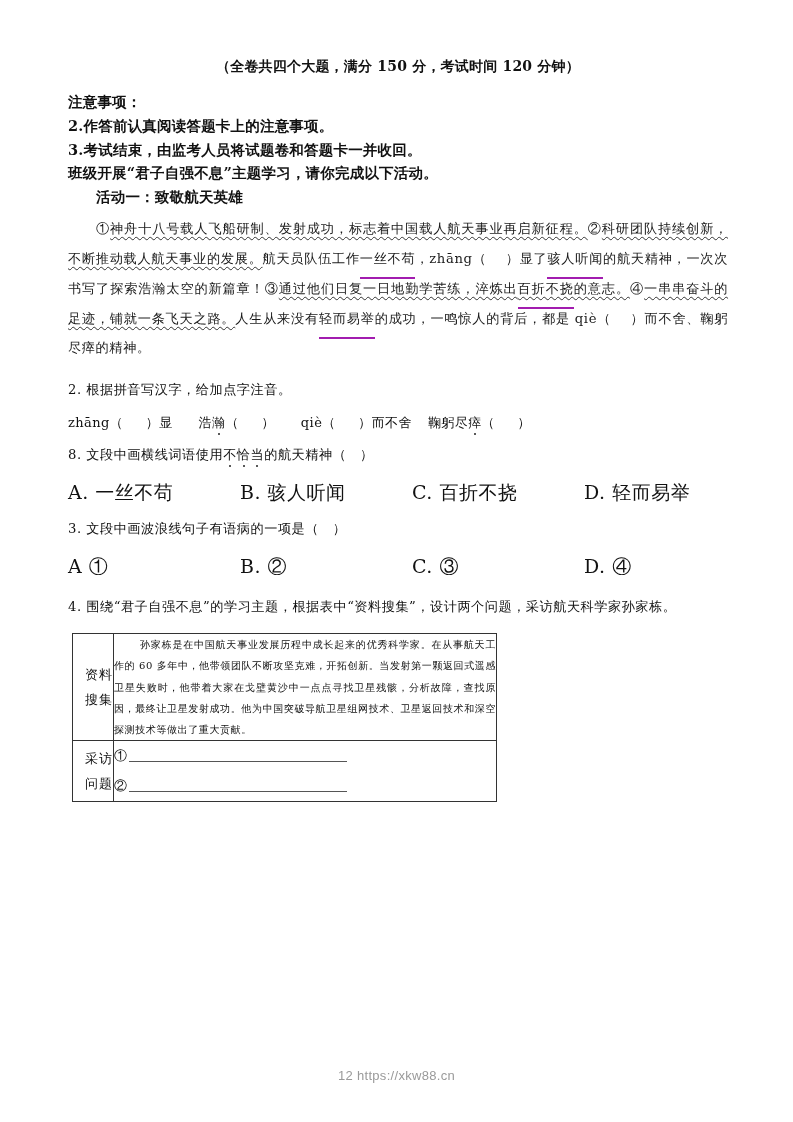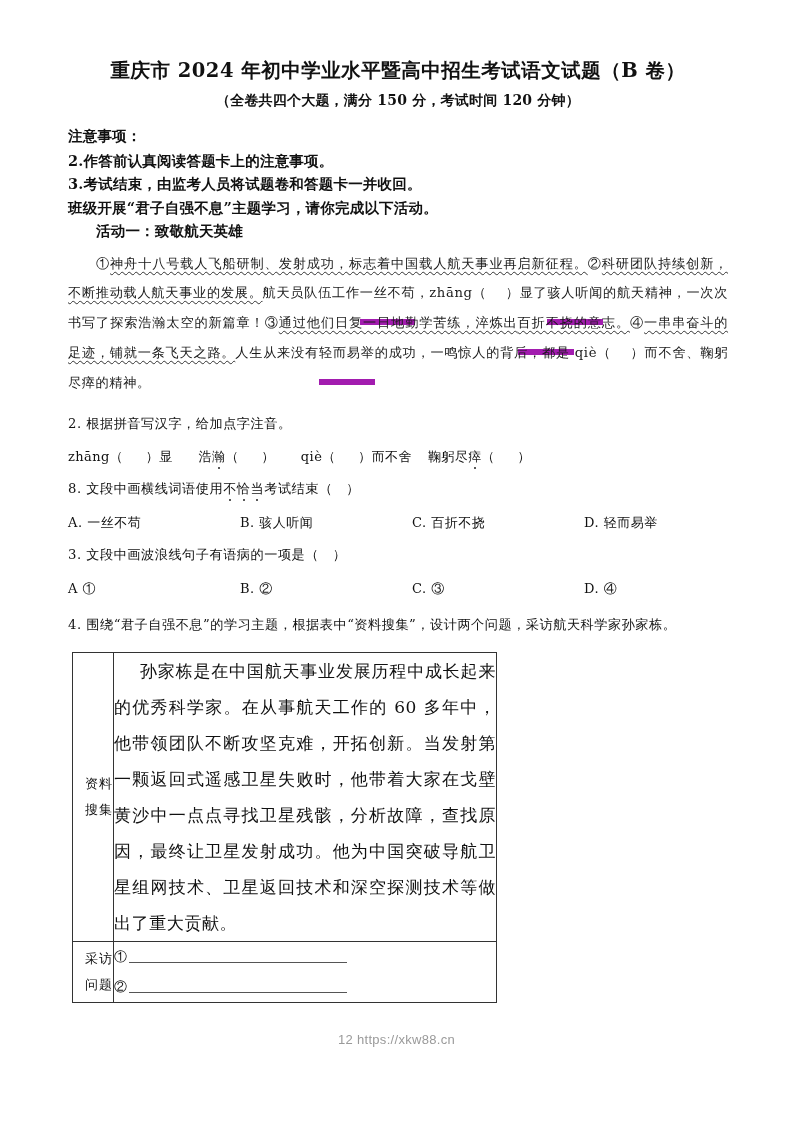--- a/index.html
+++ b/index.html
@@ -68,22 +68,22 @@
     font-family:"DejaVu Serif","Liberation Serif",serif;
     font-size:13.2px;
     line-height:2.25;
     text-align:justify;
     text-indent:28px;
     margin:6px 0 0 0;
     letter-spacing:0.6px;
     color:#1a1a1a;
   }
   .u-line{
-    border-bottom:6px solid #a21caf;
-    padding-bottom:19px;
+    border-bottom:2px solid #a21caf;
+    padding-bottom:11px;
   }
   .u-wave{
     text-decoration:underline;
     text-decoration-style:wavy;
     text-decoration-thickness:1px;
     text-underline-offset:3px;
     text-decoration-color:#333;
   }
   .dotchar{
     position:relative;
@@ -114,21 +114,21 @@
     font-size:13px;
     margin:12px 0 0 0;
     letter-spacing:0.4px;
     white-space:nowrap;
   }
   .pinyin-row .gap{display:inline-block;width:26px;}
   .pinyin-row .gap-s{display:inline-block;width:16px;}
   .paren-blank{display:inline-block;}
   .options{
     font-family:"DejaVu Serif","Liberation Serif",serif;
-    font-size:13px;
+    font-size:19px;
     margin:13px 0 0 0;
     display:flex;
     letter-spacing:0.5px;
   }
   .options .opt{width:172px;flex:0 0 172px;}
   .options .opt:last-child{width:auto;}
 
   
   table.info{
     border-collapse:collapse;
@@ -147,21 +147,21 @@
     text-align:right;
     font-family:"DejaVu Serif","Liberation Serif",serif;
     font-size:13px;
     line-height:1.95;
     letter-spacing:1px;
     padding:4px 2px;
   }
   td.body{
     padding:9px 12px 9px 12px;
     font-family:"DejaVu Serif","Liberation Serif",serif;
-    font-size:17px;
+    font-size:10px;
     line-height:2.12;
     text-align:justify;
     text-indent:26px;
     letter-spacing:0.6px;
   }
   td.qbody{
     padding:9px 12px 10px 12px;
     font-family:"DejaVu Serif","Liberation Serif",serif;
     font-size:13px;
     line-height:2.3;
@@ -173,51 +173,50 @@
     border-bottom:1px solid #555;
     height:0.95em;
     vertical-align:-2px;
     margin-left:1px;
   }
 
   
   .footer{
     position:absolute;
     left:0;
-    top:1032px;
+    top:1068px;
     width:793px;
     text-align:center;
     font-family:"Liberation Sans","DejaVu Sans",sans-serif;
     font-size:13px;
     color:#9a9a9a;
     letter-spacing:0.3px;
   }
 </style>
 </head>
 <body>
 
 <div class="page">
   <div class="inner">
 
-    <h1 class="doc-title">重庆市 2024 年初中学业水平暨高中招生考试语文试题（B 卷）</h1>
     <div class="doc-subtitle">（全卷共四个大题，满分 150 分，考试时间 120 分钟）</div>
 
     <div class="notice-title">注意事项：</div>
     <div class="notice-line">2.作答前认真阅读答题卡上的注意事项。</div>
     <div class="notice-line">3.考试结束，由监考人员将试题卷和答题卡一并收回。</div>
 
     <div class="sec-sub">班级开展“君子自强不息”主题学习，请你完成以下活动。</div>
     <div class="activity-head">活动一：致敬航天英雄</div>
 
     <p class="passage"><span>①</span><span class="u-wave">神舟十八号载人飞船研制、发射成功，标志着中国载人航天事业再启新征程。</span><span>②</span><span class="u-wave">科研团队持续创新，不断推动载人航天事业的发展。</span><span>航天员队伍工作</span><span class="u-line">一丝不苟</span><span>，zhāng（</span><span class="blank-paren">&nbsp;&nbsp;&nbsp;&nbsp;</span><span>）显了</span><span class="u-line">骇人听闻</span><span>的航天精神，一次次书写了探索浩瀚太空的新篇章！</span><span>③</span><span class="u-wave">通过他们日复一日地勤学苦练，淬炼出</span><span class="u-wave u-line">百折不挠</span><span class="u-wave">的意志。</span><span>④</span><span class="u-wave">一串串奋斗的足迹，铺就一条飞天之路。</span><span>人生从来没有</span><span class="u-line">轻而易举</span><span>的成功，一鸣惊人的背后，都是 qiè（</span><span class="blank-paren">&nbsp;&nbsp;&nbsp;&nbsp;</span><span>）而不舍、鞠躬尽瘁的精神。</span></p>
 
     <div class="q">2. 根据拼音写汉字，给加点字注音。</div>
     <div class="pinyin-row"><span>zhāng（</span><span class="paren-blank">&nbsp;&nbsp;&nbsp;&nbsp;&nbsp;</span><span>）显</span><span class="gap"></span><span>浩<span class="dotchar">瀚</span>（</span><span class="paren-blank">&nbsp;&nbsp;&nbsp;&nbsp;&nbsp;</span><span>）</span><span class="gap"></span><span>qiè（</span><span class="paren-blank">&nbsp;&nbsp;&nbsp;&nbsp;&nbsp;</span><span>）而不舍</span><span class="gap-s"></span><span>鞠躬尽<span class="dotchar">瘁</span>（</span><span class="paren-blank">&nbsp;&nbsp;&nbsp;&nbsp;&nbsp;</span><span>）</span></div>
 
-    <div class="q tight"><span>8. 文段中画横线词语使用</span><span><span class="dotchar">不</span><span class="dotchar">恰</span><span class="dotchar">当</span></span><span>考试结束（　）</span></div>
+    <div class="q tight"><span>8. 文段中画横线词语使用</span><span><span class="dotchar">不</span><span class="dotchar">恰</span><span class="dotchar">当</span></span><span>的航天精神（　）</span></div>
     <div class="options">
       <span class="opt">A. 一丝不苟</span>
       <span class="opt">B. 骇人听闻</span>
       <span class="opt">C. 百折不挠</span>
       <span class="opt">D. 轻而易举</span>
     </div>
 
     <div class="q tight">3. 文段中画波浪线句子有语病的一项是（　）</div>
     <div class="options">
       <span class="opt">A ①</span>

